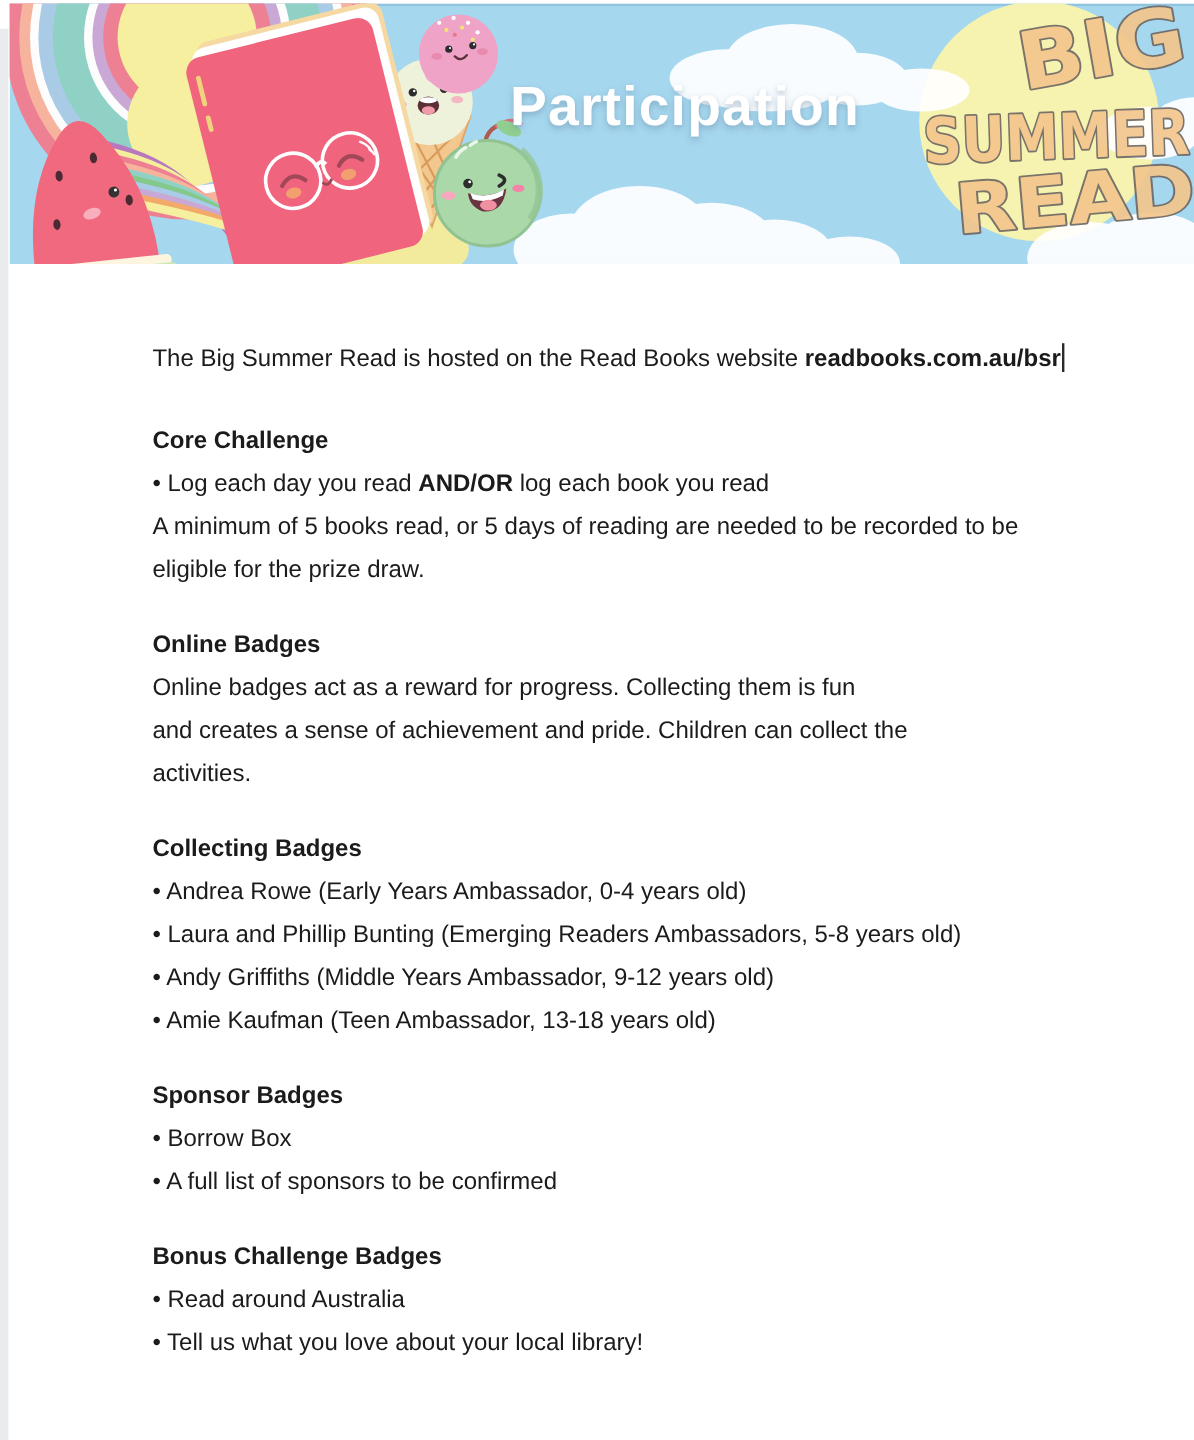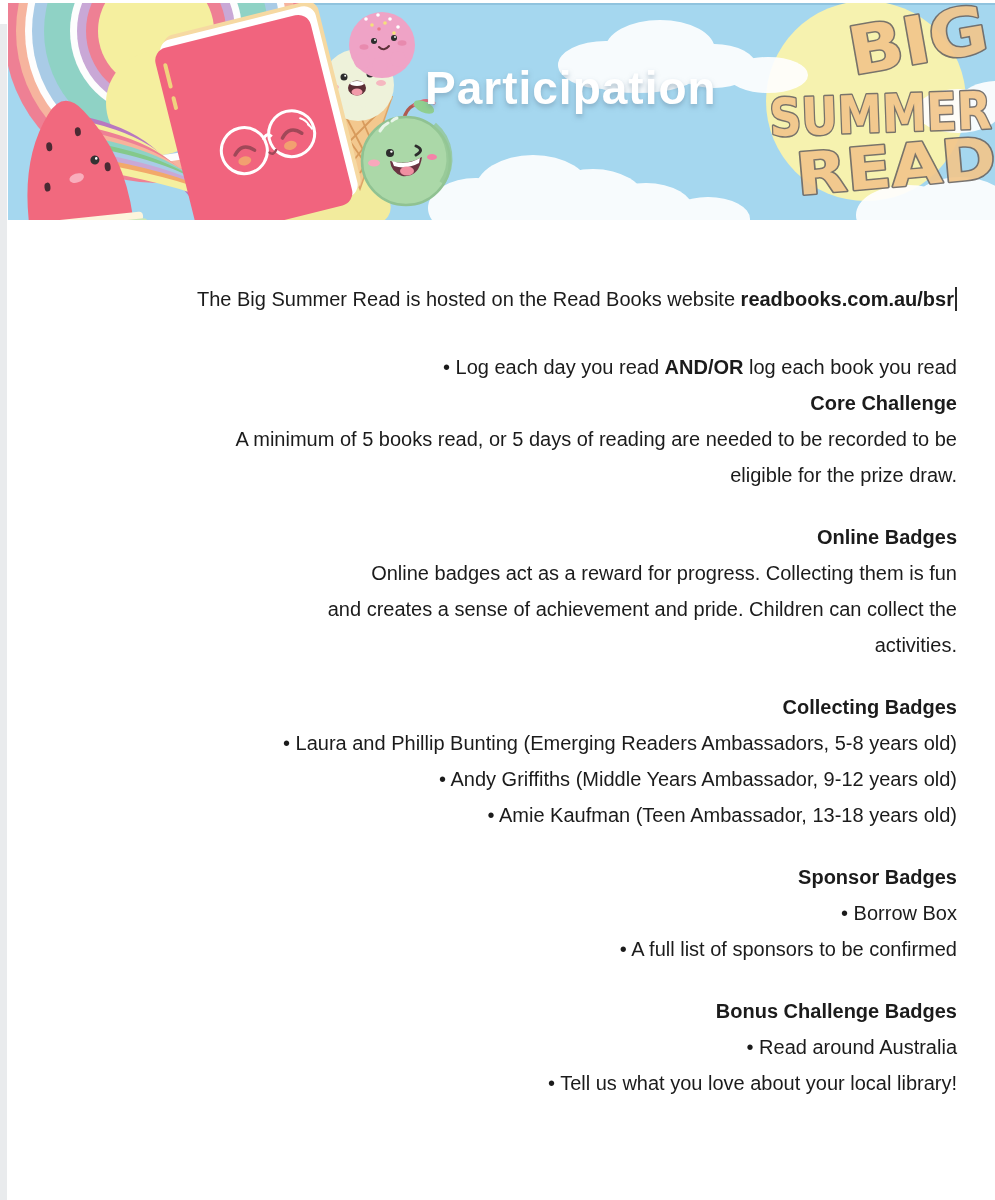--- a/index.html
+++ b/index.html
@@ -28,21 +28,21 @@
   .logo-txt {
     font-family:"DejaVu Sans", sans-serif;
     font-weight:bold;
     stroke:#6e6965; stroke-width:3px;
     paint-order:stroke; stroke-linejoin:round;
   }
   .doc {
     position:absolute; left:127px; top:281px; width:830px;
     font-size:20px; line-height:36px; color:#1b1b1b;
   }
-  .line { white-space:nowrap;text-align:right; }
+  .line { white-space:nowrap; }
   .heading { font-weight:bold; }
   .b { font-weight:bold; }
   .section { margin-top:26px; }
   .section-first { margin-top:32px; }
   .caret {
     display:inline-block; width:2px; height:24px;
     background:#2a2a2a; margin-left:1px;
     vertical-align:middle; position:relative; top:-2px;
   }
 </style>
@@ -219,37 +219,38 @@
   </svg>
   <div class="banner-title">Participation</div>
 </div>
 
 <div class="doc">
   <div class="line">
     <span>The Big Summer Read is hosted on the Read Books website </span><span class="b">readbooks.com.au/bsr</span><span class="caret"></span>
   </div>
 
   <div class="section section-first">
+    <div class="line heading">Core Challenge</div>
     <div class="line">
       <span>• Log each day you read </span><span class="b">AND/OR</span><span> log each book you read</span>
     </div>
-    <div class="line heading">Core Challenge</div>
     <div class="line">A minimum of 5 books read, or 5 days of reading are needed to be recorded to be</div>
     <div class="line">eligible for the prize draw.</div>
   </div>
 
   <div class="section">
     <div class="line heading">Online Badges</div>
     <div class="line">Online badges act as a reward for progress. Collecting them is fun</div>
     <div class="line">and creates a sense of achievement and pride. Children can collect the</div>
     <div class="line">activities.</div>
   </div>
 
   <div class="section">
     <div class="line heading">Collecting Badges</div>
+    <div class="line">• Andrea Rowe (Early Years Ambassador, 0-4 years old)</div>
     <div class="line">• Laura and Phillip Bunting (Emerging Readers Ambassadors, 5-8 years old)</div>
     <div class="line">• Andy Griffiths (Middle Years Ambassador, 9-12 years old)</div>
     <div class="line">• Amie Kaufman (Teen Ambassador, 13-18 years old)</div>
   </div>
 
   <div class="section">
     <div class="line heading">Sponsor Badges</div>
     <div class="line">• Borrow Box</div>
     <div class="line">• A full list of sponsors to be confirmed</div>
   </div>

